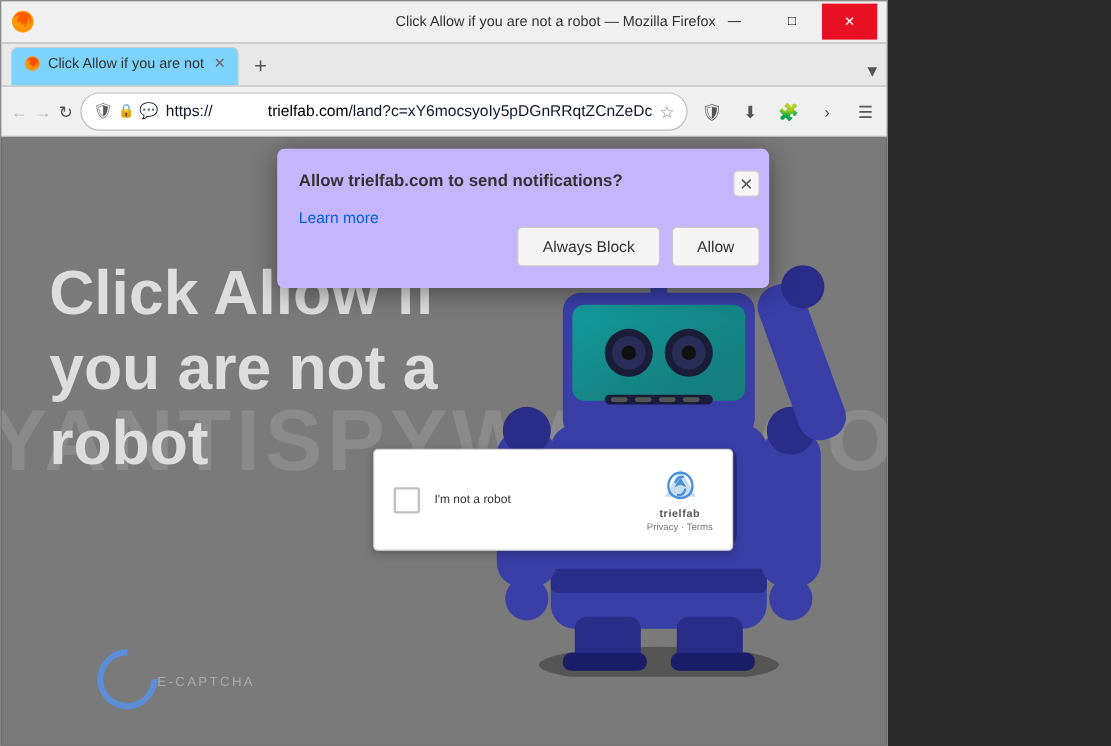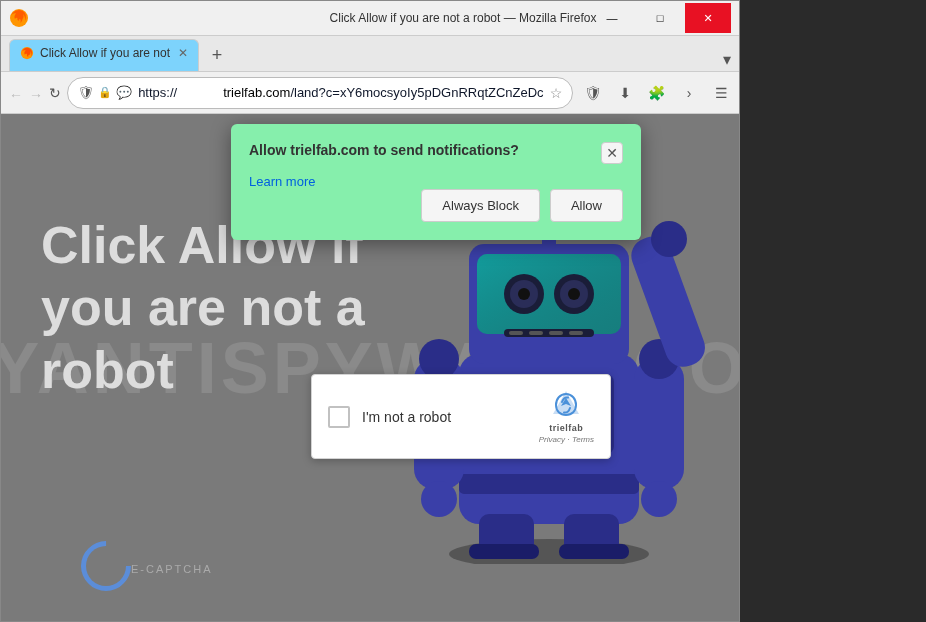--- a/index.html
+++ b/index.html
@@ -297,24 +297,24 @@
       color: #aaa;
       letter-spacing: 2px;
     }
 
     
     .notification-popup {
       position: absolute;
       top: 10px;
       left: 230px;
       width: 410px;
-      background: #86efac;
+      background: #c4b5fd;
       border-radius: 6px;
       box-shadow: 0 4px 20px rgba(0,0,0,0.4);
-      padding: 18px 18px 18px 18px;
+      padding: 18px 8px 18px 18px;
       z-index: 10;
     }
 
     .popup-header {
       display: flex;
       justify-content: space-between;
       align-items: flex-start;
       margin-bottom: 10px;
     }
 
@@ -395,21 +395,21 @@
     .recaptcha-checkbox {
       width: 22px;
       height: 22px;
       border: 2px solid #c1c1c1;
       border-radius: 2px;
       cursor: pointer;
       flex-shrink: 0;
     }
 
     .recaptcha-label {
-      font-size: 14px;
+      font-size: 10px;
       color: #333;
     }
 
     .recaptcha-right {
       display: flex;
       flex-direction: column;
       align-items: center;
       gap: 2px;
     }
 
@@ -421,21 +421,20 @@
     .recaptcha-brand {
       font-size: 9px;
       color: #555;
       font-weight: bold;
       letter-spacing: 0.5px;
     }
 
     .recaptcha-links {
       font-size: 8px;
       color: #777;
-      font-style: italic;
     }
 
     .recaptcha-links a {
       color: #777;
       text-decoration: none;
     }
 
     
     .robot-svg {
       width: 100%;

